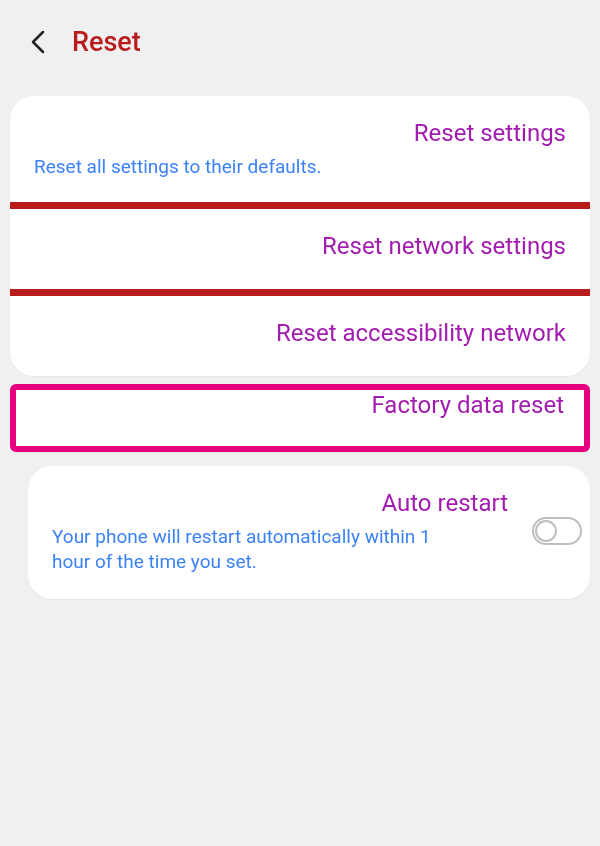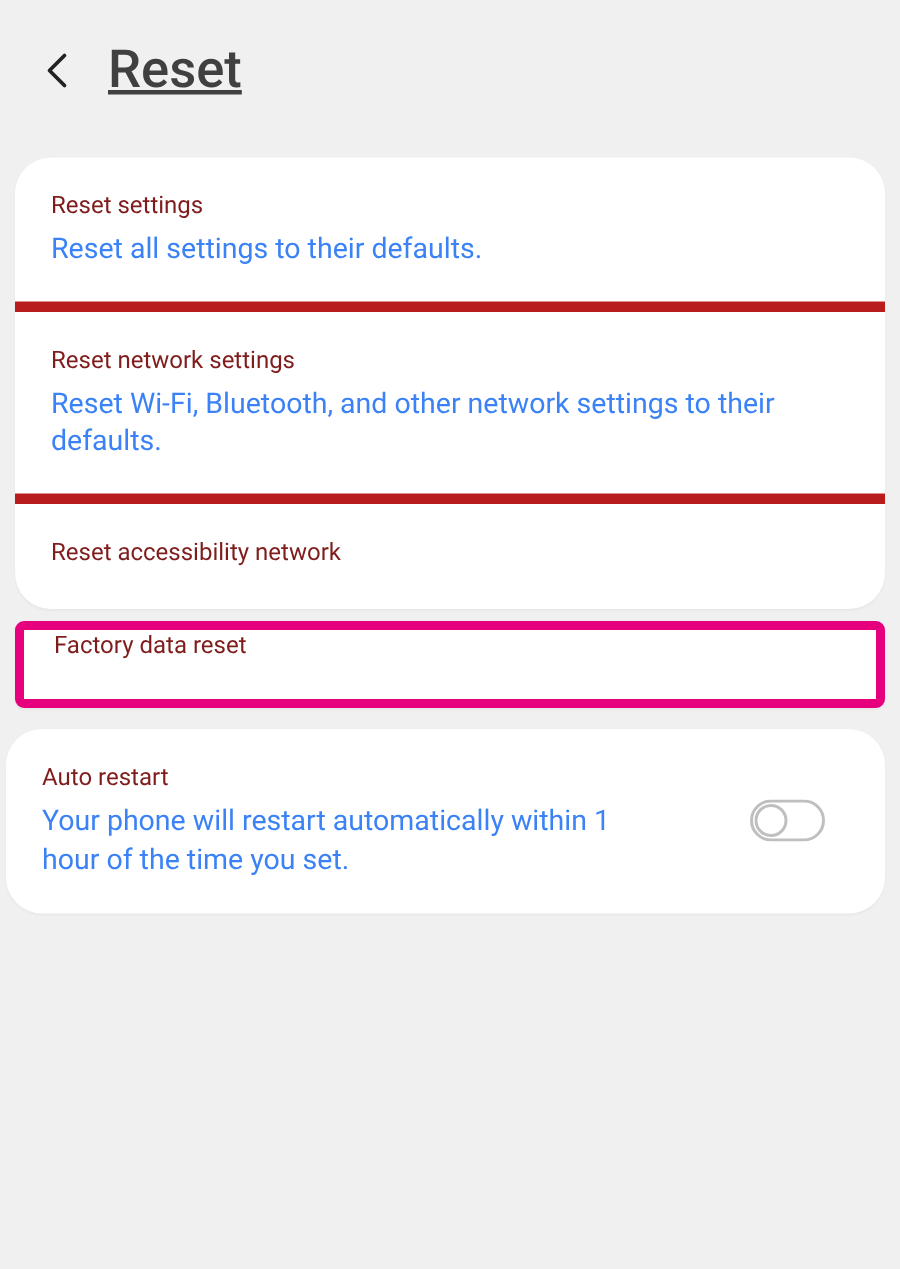--- a/index.html
+++ b/index.html
@@ -19,24 +19,23 @@
   .back-icon {
     width: 26px;
     height: 26px;
     display: flex;
     align-items: center;
     justify-content: center;
     cursor: pointer;
   }
   .back-icon svg { stroke: #222; }
   .page-title {
-    font-size: 35px;
-    color: #404040;
+    font-size: 27px;
+    color: #b91c1c;
     font-weight: 500;
-    text-decoration: underline;
   }
   .card {
     background: #fff;
     border-radius: 24px;
     margin: 18px 10px 0 10px;
     box-shadow: 0 1px 2px rgba(0,0,0,0.04);
     overflow: hidden;
   }
   .card-highlight {
     border: 6px solid #e6007e;
@@ -44,41 +43,42 @@
     margin-top: 8px;
   }
   .item {
     padding: 22px 24px 22px 24px;
     cursor: pointer;
   }
   .item + .item {
     border-top: 7px solid #b91c1c;
   }
   .item-title {
-    font-size: 16px;
-    color: #7f1d1d;
+    font-size: 24px;
+    color: #a21caf;
     font-weight: 400;
     line-height: 1.25;
     margin-bottom: 6px;
+    text-align: right;
   }
   .item-desc {
     font-size: 19px;
     color: #3b82f6;
     line-height: 1.35;
     font-weight: 400;
   }
   .card2 {
     background: #fff;
     border-radius: 24px;
-    margin: 14px 10px 0 4px;
+    margin: 14px 10px 0 28px;
     box-shadow: 0 1px 2px rgba(0,0,0,0.04);
-    padding: 22px 40px 24px 24px;
+    padding: 22px 8px 24px 24px;
     display: flex;
     align-items: center;
-    gap: 4px;
+    gap: 24px;
   }
   .card2-text {
     flex: 1;
   }
   .toggle {
     width: 50px;
     height: 28px;
     flex-shrink: 0;
     cursor: pointer;
   }
@@ -96,21 +96,20 @@
   <div class="page-title">Reset</div>
 </div>
 
 <div class="card">
   <div class="item">
     <div class="item-title">Reset settings</div>
     <div class="item-desc">Reset all settings to their defaults.</div>
   </div>
   <div class="item">
     <div class="item-title">Reset network settings</div>
-    <div class="item-desc">Reset Wi-Fi, Bluetooth, and other network settings to their defaults.</div>
   </div>
   <div class="item">
     <div class="item-title">Reset accessibility network</div>
   </div>
 </div>
 
 <div class="card card-highlight">
   <div class="item" style="border-top:none; padding:0 20px 20px 20px;">
     <div class="item-title">Factory data reset</div>
   </div>

